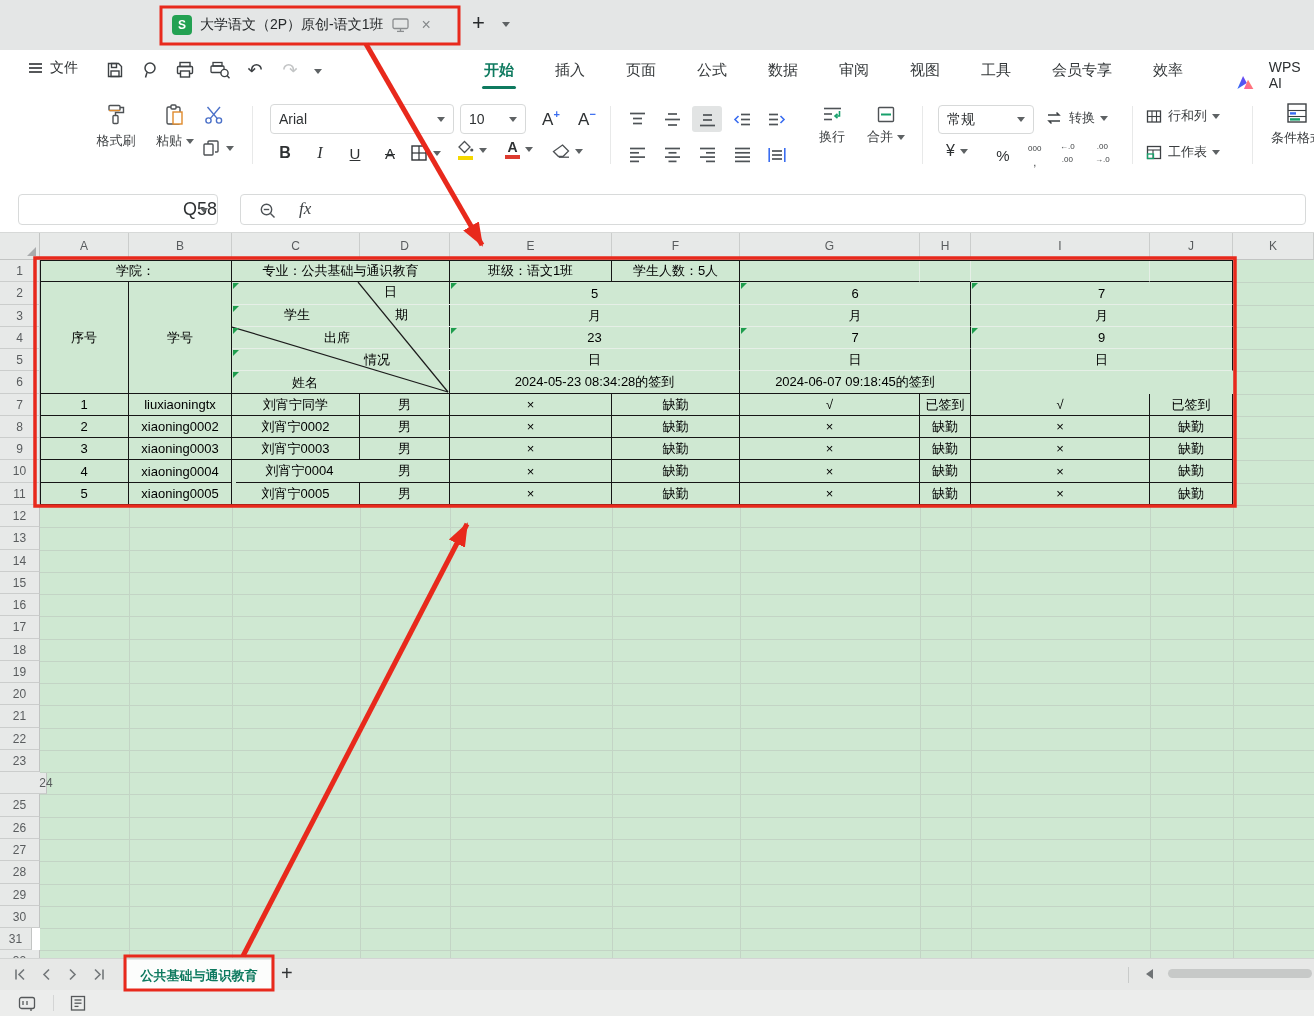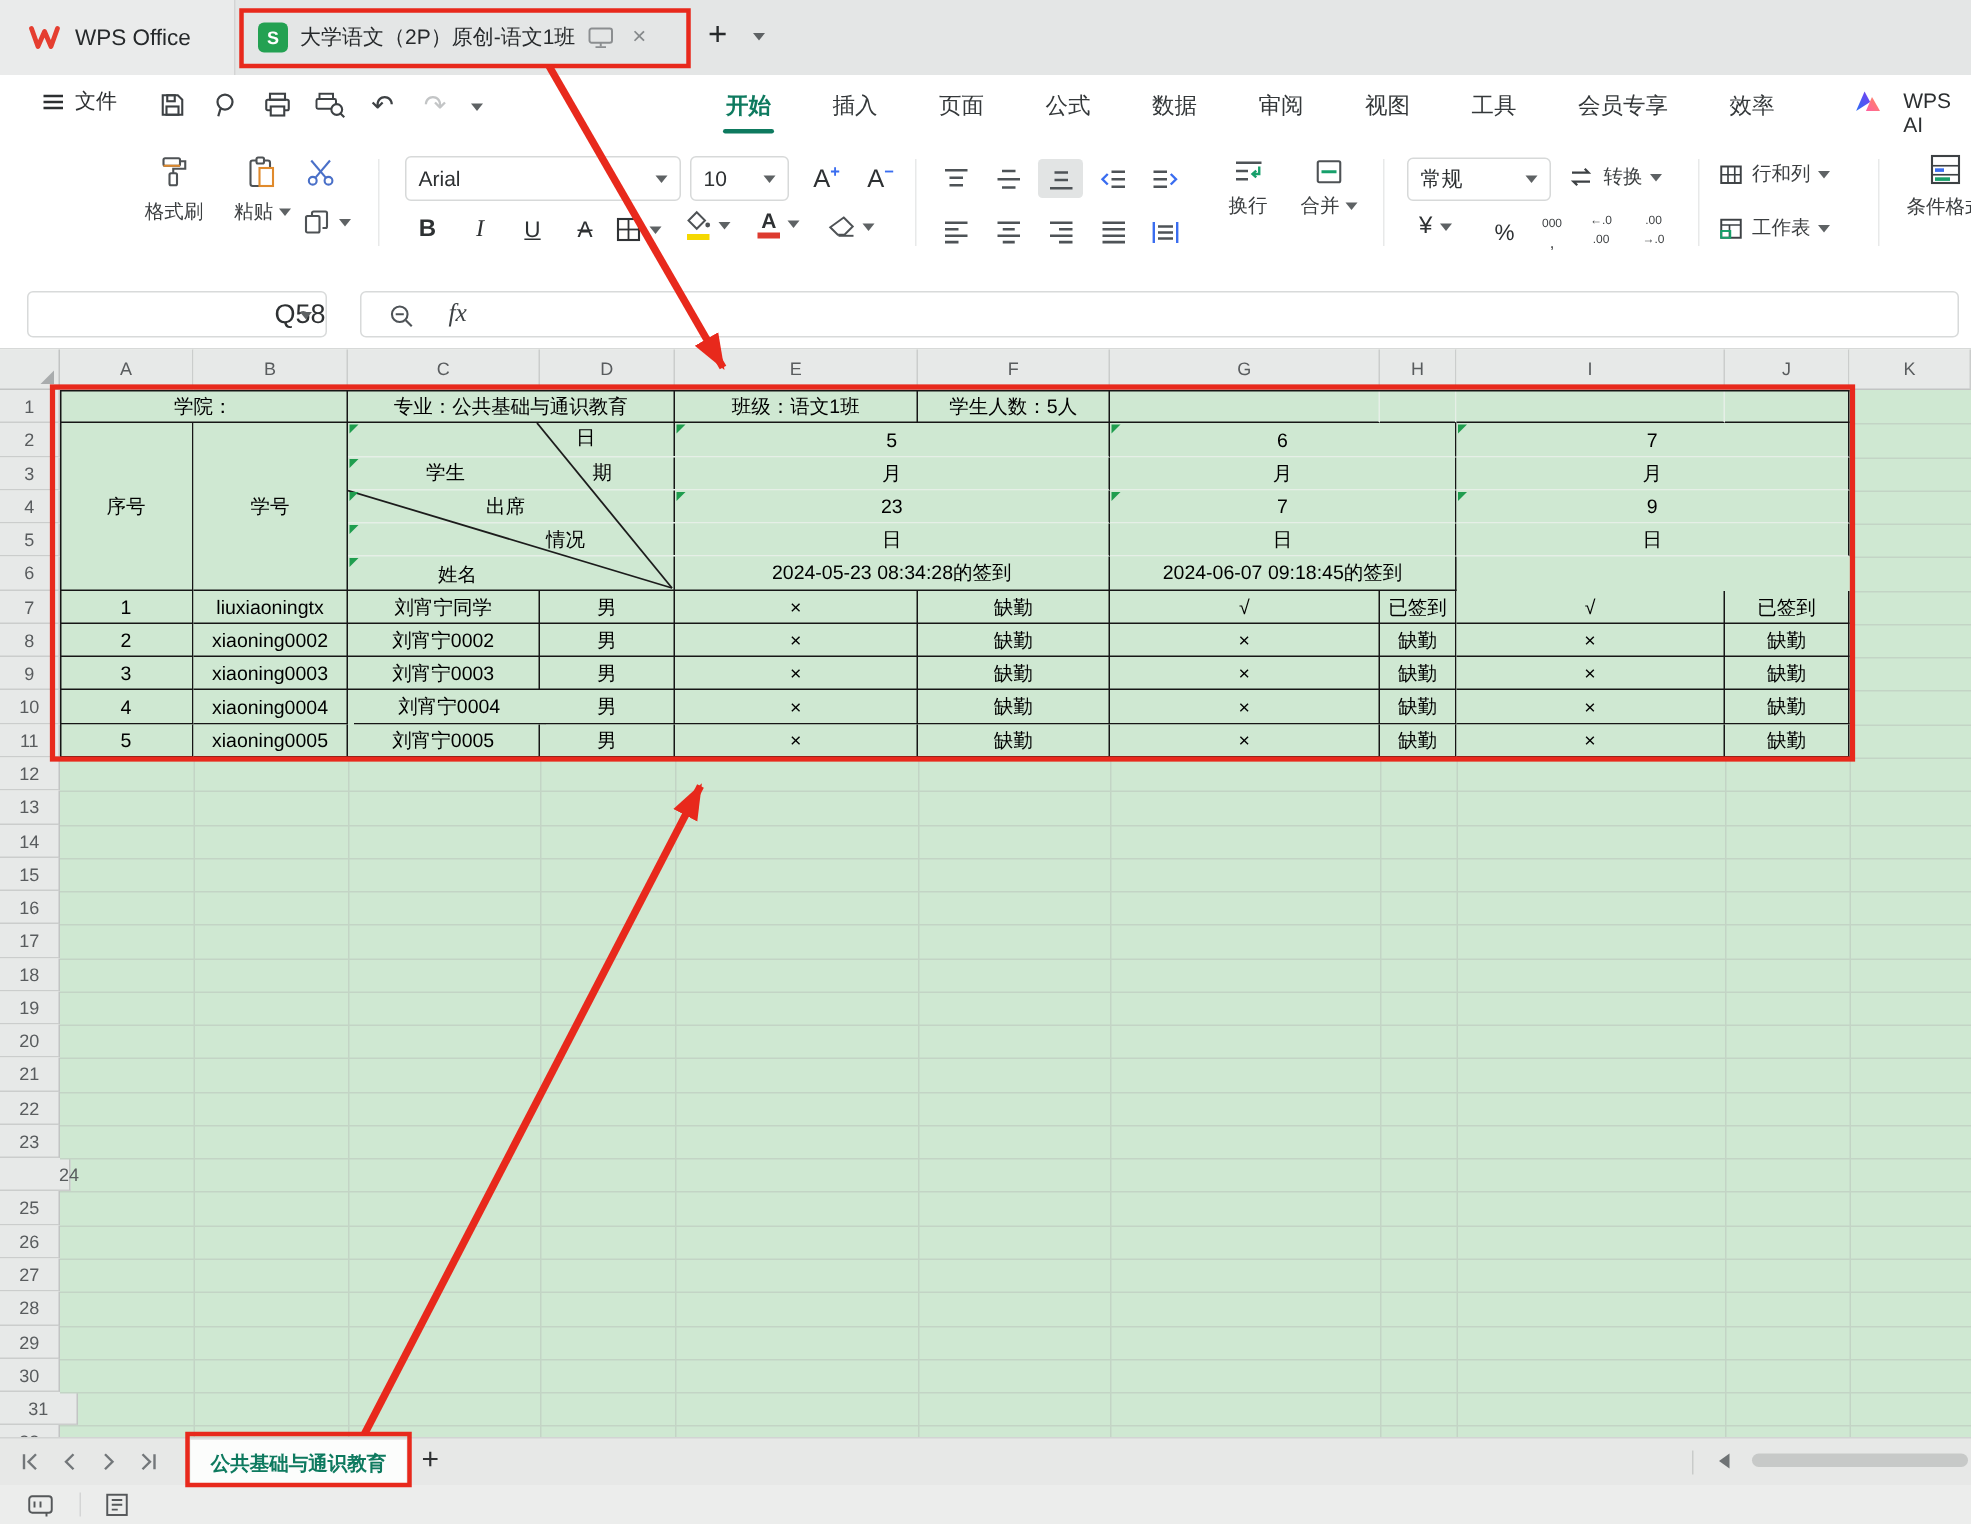--- a/index.html
+++ b/index.html
@@ -23,21 +23,21 @@
   .filebtn{position:absolute;left:28px;top:9px;display:flex;align-items:center;gap:7px;font-size:14px;color:#2c2f31}
   .qa{position:absolute;left:104px;top:8px;display:flex;align-items:center;gap:13px}
   .qabtn{width:22px;height:24px;display:flex;align-items:center;justify-content:center}
   .undo{font-size:18px;color:#3d4144;line-height:20px}
   .redo{font-size:18px;color:#c3c5c6;line-height:20px}
   .vdiv{position:absolute;width:1px;background:#dcdddd}
   .rtabs{position:absolute;left:484px;top:0;height:40px;display:flex;align-items:center;gap:41px;font-size:15px;color:#34383a}
   .rtab{position:relative;white-space:nowrap;cursor:default}
   .rtab.active{color:#0e7a5f;font-weight:bold}
   .rtab.active::after{content:"";position:absolute;left:-2px;right:-2px;bottom:-9px;height:3px;background:#0e7a5f;border-radius:2px}
-  .wpsai{position:absolute;left:1236px;top:9px;display:flex;align-items:flex-start;gap:14px;font-size:14px;color:#2c2f31}
+  .wpsai{position:absolute;left:1236px;top:9px;display:flex;align-items:flex-end;gap:14px;font-size:14px;color:#2c2f31}
   
   .toolbar{position:absolute;left:0;top:90px;width:100%;height:96px;background:#fff;border-bottom:1px solid #e3e4e4}
   .tooldiv{position:absolute;top:16px;height:58px;width:1px;background:#e8e9e9}
   .bigbtn{position:absolute;display:flex;flex-direction:column;align-items:center;gap:5px;font-size:13px;color:#3b3e40}
   .rowbtn{position:absolute;display:flex;align-items:center;gap:5px;font-size:13px;color:#3b3e40}
   .selbox{position:absolute;display:flex;align-items:center;justify-content:space-between;border:1px solid #d7d9d9;border-radius:4px;
           background:#fff;font-size:14px;color:#2e3133;padding:0 8px;box-sizing:border-box}
   .ibtn{position:absolute;width:30px;height:26px;display:flex;align-items:center;justify-content:center;font-size:15px;color:#2e3133}
   .ibtn.sel{background:#e2e4e4;border-radius:3px}
   .fsz{font-size:17px;color:#2e3133}
@@ -87,26 +87,20 @@
   .stdiv{position:absolute;left:53px;top:5px;width:1px;height:16px;background:#d4d5d5}
   
   .annot{position:absolute;left:0;top:0;z-index:50;pointer-events:none}
 </style>
 </head>
 <body>
 
 <div class="app">
 
   <div class="titlebar">
-    <div class="brand">
-      <svg width="24" height="20" viewBox="0 0 24 20">
-        <path d="M3 4l4.3 12L11.7 6l4.3 10L20.3 4" fill="none" stroke="#e53e30" stroke-width="3.2" stroke-linecap="round" stroke-linejoin="round"></path>
-      </svg>
-      <span>WPS Office</span>
-    </div>
     <div class="doctab">
       <span class="docicon">S</span>
       <span>大学语文（2P）原创-语文1班</span>
       <svg width="18" height="15" viewBox="0 0 18 15">
         <rect x="1" y="1" width="15" height="9.5" rx="1.5" fill="none" stroke="#8b8e90" stroke-width="1.3"></rect>
         <line x1="8.5" y1="10.5" x2="8.5" y2="13" stroke="#8b8e90" stroke-width="1.3"></line>
         <line x1="5" y1="13.4" x2="12" y2="13.4" stroke="#8b8e90" stroke-width="1.3"></line>
       </svg>
       <span class="tabclose">×</span>
     </div>
@@ -504,21 +498,21 @@
       <div class="rowh" style="left: 0px; top: 705px; width: 40px; height: 23px;">21</div>
       <div class="rowh" style="left: 0px; top: 728px; width: 40px; height: 22px;">22</div>
       <div class="rowh" style="left: 0px; top: 750px; width: 40px; height: 22px;">23</div>
       <div class="rowh" style="left: 0px; top: 772px; width: 40px; height: 22px; padding-left: 46px;">24</div>
       <div class="rowh" style="left: 0px; top: 794px; width: 40px; height: 23px;">25</div>
       <div class="rowh" style="left: 0px; top: 817px; width: 40px; height: 22px;">26</div>
       <div class="rowh" style="left: 0px; top: 839px; width: 40px; height: 22px;">27</div>
       <div class="rowh" style="left: 0px; top: 861px; width: 40px; height: 23px;">28</div>
       <div class="rowh" style="left: 0px; top: 884px; width: 40px; height: 22px;">29</div>
       <div class="rowh" style="left: 0px; top: 906px; width: 40px; height: 22px;">30</div>
-      <div class="rowh" style="left: 0px; top: 928px; width: 52px; height: 22px;">31</div>
+      <div class="rowh" style="left: 0px; top: 928px; width: 32px; height: 22px;">31</div>
       <div class="rowh" style="left: 0px; top: 950px; width: 40px; height: 23px;">32</div>
       <div class="glv" style="left: 129px; top: 260px; height: 698px;"></div>
       <div class="glv" style="left: 232px; top: 260px; height: 698px;"></div>
       <div class="glv" style="left: 360px; top: 260px; height: 698px;"></div>
       <div class="glv" style="left: 450px; top: 260px; height: 698px;"></div>
       <div class="glv" style="left: 612px; top: 260px; height: 698px;"></div>
       <div class="glv" style="left: 740px; top: 260px; height: 698px;"></div>
       <div class="glv" style="left: 920px; top: 260px; height: 698px;"></div>
       <div class="glv" style="left: 971px; top: 260px; height: 698px;"></div>
       <div class="glv" style="left: 1150px; top: 260px; height: 698px;"></div>

